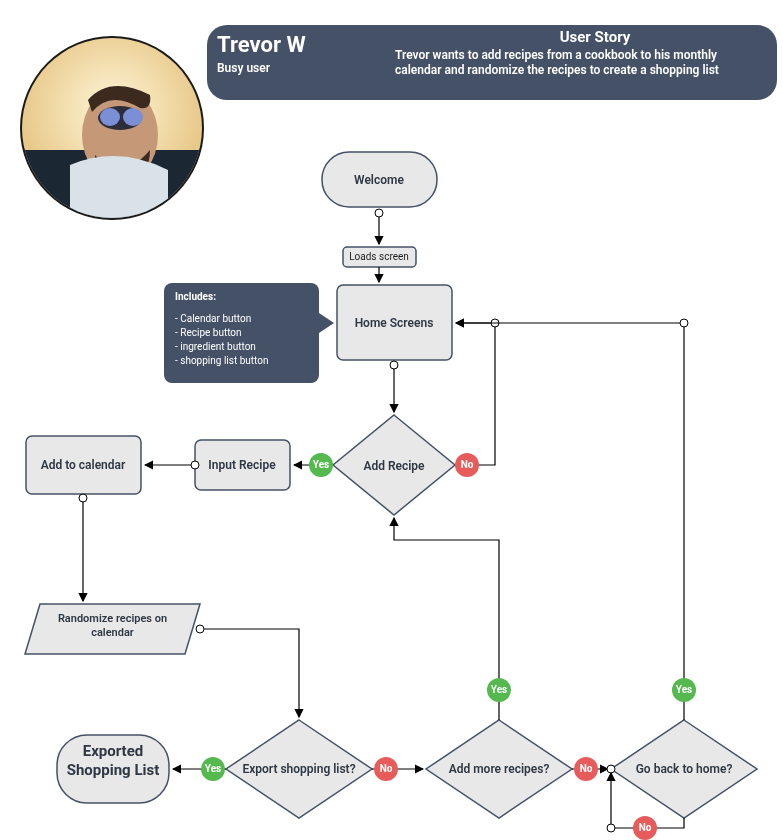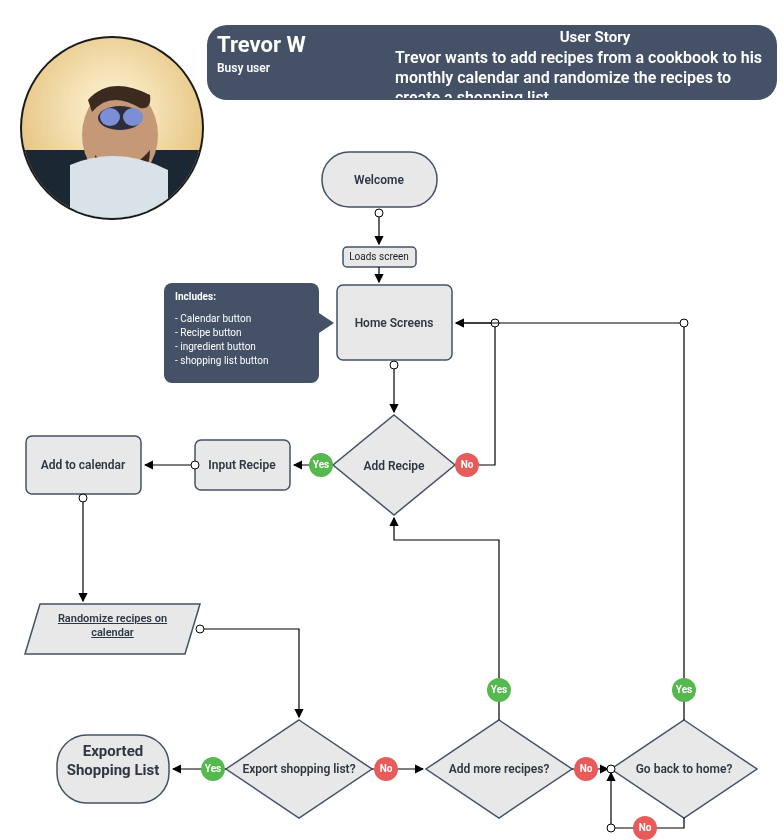--- a/index.html
+++ b/index.html
@@ -27,21 +27,21 @@
 <body>
 
 <div id="stage">
 <svg width="783" height="840" viewBox="0 0 783 840">
 
 <rect class="header-card" x="207" y="25" width="570" height="75" rx="20"></rect>
 <text class="header-text" x="217" y="52" font-size="22" font-weight="700">Trevor W</text>
 <text class="header-text" x="217" y="72" font-size="12" font-weight="600">Busy user</text>
 <text class="header-text" x="595" y="42" font-size="15" font-weight="700" text-anchor="middle">User Story</text>
 <foreignObject x="395" y="48" width="370" height="50">
-  <div xmlns="http://www.w3.org/1999/xhtml" style="color:#fff;font-size:16px;font-weight:600;line-height:1.25;font-family:inherit;">Trevor wants to add recipes from a cookbook to his monthly calendar and randomize the recipes to create a shopping list</div>
+  <div xmlns="http://www.w3.org/1999/xhtml" style="color:#fff;font-size:12px;font-weight:600;line-height:1.25;font-family:inherit;">Trevor wants to add recipes from a cookbook to his monthly calendar and randomize the recipes to create a shopping list</div>
 </foreignObject>
 
 <defs>
   <clipPath id="avclip">
           <circle cx="112" cy="128" r="90"></circle>
         </clipPath>
   <radialGradient id="sky" cx="50%" cy="40%">
           <stop offset="0%" stop-color="#FFF6D9"></stop>
           <stop offset="100%" stop-color="#E8C98A"></stop>
         </radialGradient>
@@ -82,21 +82,21 @@
 <text class="label" x="394" y="470" text-anchor="middle" font-size="11">Add Recipe</text>
 
 <rect class="node-rect" x="195" y="440" width="95" height="50" rx="6"></rect>
 <text class="label" x="242" y="469" text-anchor="middle" font-size="11">Input Recipe</text>
 
 <rect class="node-rect" x="26" y="436" width="115" height="58" rx="6"></rect>
 <text class="label" x="83" y="469" text-anchor="middle" font-size="11">Add to calendar</text>
 
 <polygon class="node-para" points="40,604 200,604 185,654 25,654"></polygon>
 <foreignObject x="45" y="612" width="135" height="34">
-  <div xmlns="http://www.w3.org/1999/xhtml" style="font-size:11px;font-weight:600;color:#2E3744;text-align:center;line-height:1.25;text-decoration:underline;">Randomize recipes on calendar</div>
+  <div xmlns="http://www.w3.org/1999/xhtml" style="font-size:11px;font-weight:600;color:#2E3744;text-align:center;line-height:1.25;">Randomize recipes on calendar</div>
 </foreignObject>
 
 <polygon class="node-diamond" points="299,720 372,769 299,818 226,769"></polygon>
 <text class="label" x="299" y="773" text-anchor="middle" font-size="10">Export shopping list?</text>
 
 <rect class="node-term" x="57" y="735" width="112" height="68" rx="30"></rect>
 <foreignObject x="62" y="742" width="102" height="54">
   <div xmlns="http://www.w3.org/1999/xhtml" style="font-size:15px;font-weight:700;color:#2E3744;text-align:center;line-height:1.25;">Exported Shopping List</div>
 </foreignObject>
 

